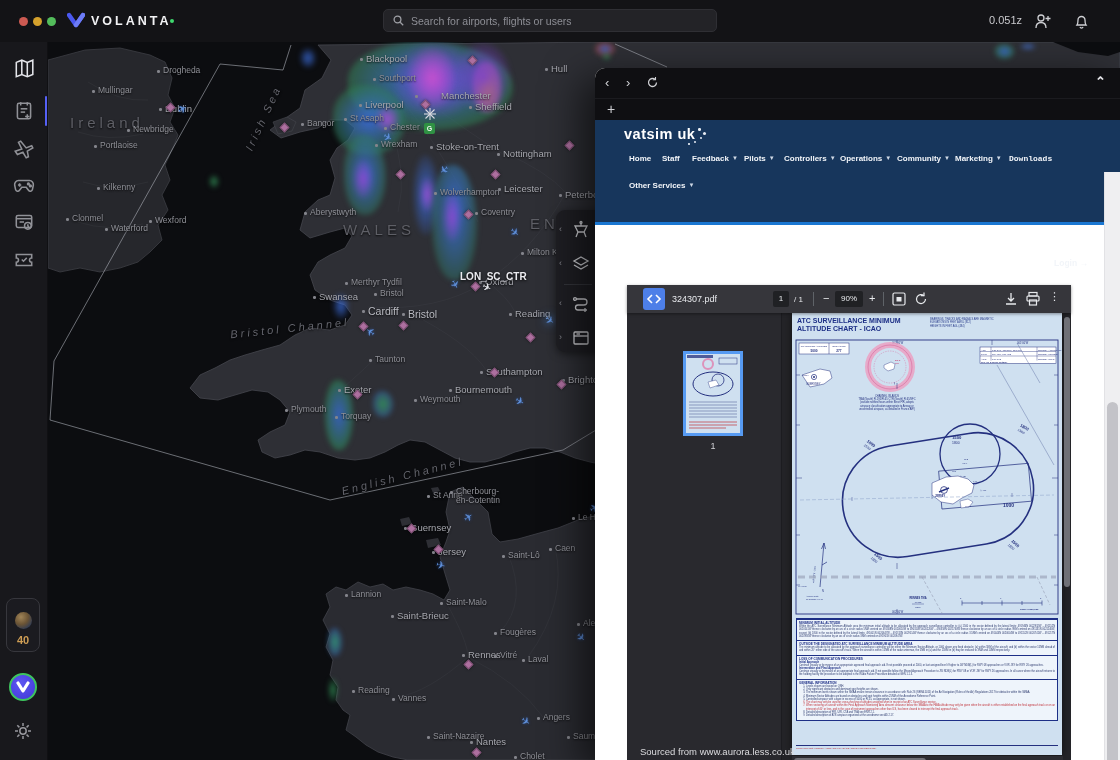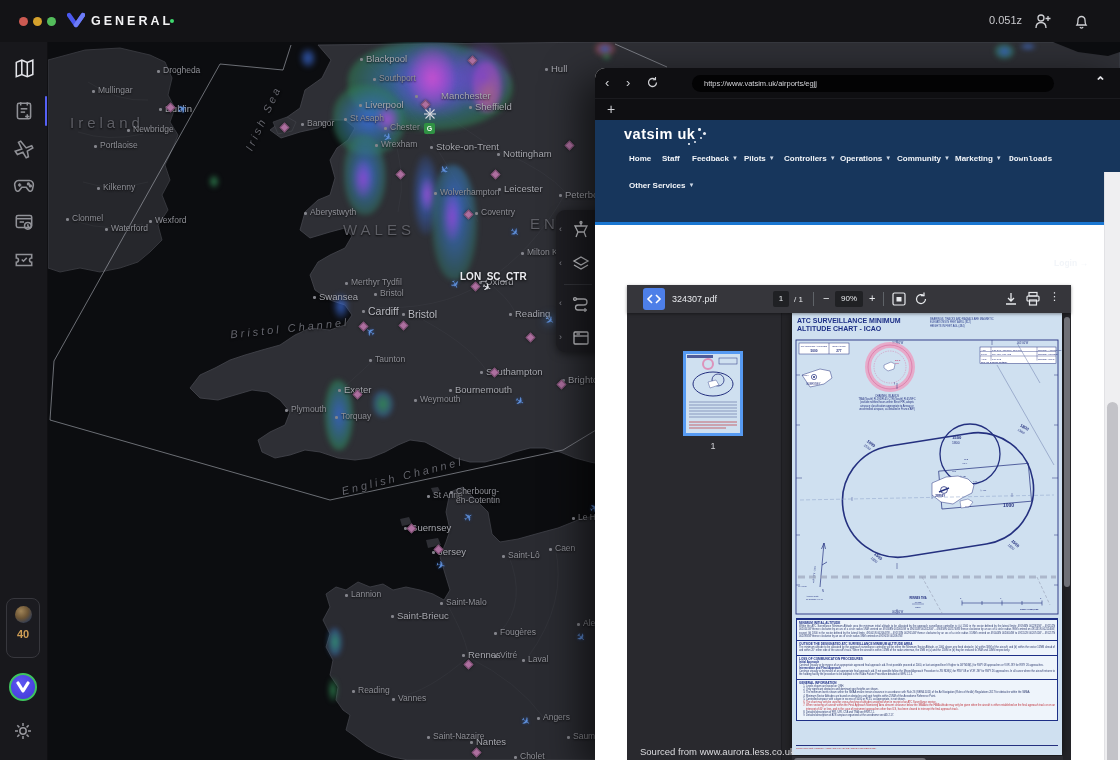--- a/index.html
+++ b/index.html
@@ -12,21 +12,21 @@
   .tl-dot{width:9px;height:9px;border-radius:50%;top:17px;}
   #search-bar{left:383px;top:9px;width:334px;height:23px;background:#232327;border:1px solid #2f2f34;border-radius:5px;display:flex;align-items:center;padding:0 9px;gap:7px;}
   #search-bar span{color:#8e8f96;font-size:10.5px;white-space:nowrap;overflow:hidden;}
   #clock{right:98px;top:14px;color:#c9c9cd;font-size:11px;}
 
   
   #sidebar{left:0;top:42px;width:48px;height:718px;background:#18181c;z-index:40;border-right:1px solid #101013;}
   .side-ic{left:13px;width:22px;height:22px;opacity:.75;}
   .side-ic.active{opacity:1;}
   #active-bar{left:45px;top:54px;width:2px;height:30px;background:#5560f5;border-radius:2px;}
-  #xp-badge{left:6px;top:556px;width:34px;height:60px;border:1px solid #37373d;border-radius:8px;background:#1b1b20;text-align:center;padding-top:7px;}
+  #xp-badge{left:6px;top:556px;width:34px;height:54px;border:1px solid #37373d;border-radius:8px;background:#1b1b20;text-align:center;padding-top:13px;}
   #xp-globe{width:17px;height:17px;border-radius:50%;margin:0 auto;background:radial-gradient(circle at 35% 30%,#a08457,#6b5435 45%,#2e3b55 80%,#1d2740);}
   #xp-val{color:#cf9e55;font-size:11px;font-weight:bold;margin-top:5px;}
   #volanta-btn{left:9px;top:631px;width:28px;height:28px;border-radius:50%;border:2px solid #3ec45e;background:radial-gradient(circle at 40% 35%,#5d55f2,#4038d6);display:flex;align-items:center;justify-content:center;}
 
   
   #map{left:48px;top:42px;width:1072px;height:718px;overflow:hidden;background:#0c0d10;}
   .city{position:absolute;color:#9b9ca3;white-space:pre;text-shadow:0 1px 2px rgba(0,0,0,.8);line-height:1.1;}
   .city.sm{font-size:8.5px;color:#8f9097;}
   .city.md{font-size:9.5px;color:#a6a7ae;}
   .city.lg{font-size:10.5px;color:#b9bac1;}
@@ -395,22 +395,29 @@
   <div id="topbar" class="abs">
     <div class="abs tl-dot" style="left:19px;background:#cc5a52;"></div>
     <div class="abs tl-dot" style="left:33px;background:#d4a12c;"></div>
     <div class="abs tl-dot" style="left:47px;background:#53bd5b;"></div>
     <div class="abs" style="left:67px;top:12px;width:18px;height:17px;">
       <svg width="18" height="17" viewBox="0 0 18 17">
           <polyline points="2,3 9,13 16,3" fill="none" stroke="#4a58f0" stroke-width="4.4" stroke-linecap="round" stroke-linejoin="round"></polyline>
           <polyline points="9,13 16,3" fill="none" stroke="#6d7cf7" stroke-width="4.4" stroke-linecap="round" stroke-linejoin="round"></polyline>
         </svg>
     </div>
-    <div class="abs" style="left:91px;top:14px;color:#f2f2f4;font-size:12.5px;font-weight:bold;letter-spacing:3px;">GENERAL</div>
+    <div class="abs" style="left:91px;top:14px;color:#f2f2f4;font-size:12.5px;font-weight:bold;letter-spacing:3px;">VOLANTA</div>
     <div class="abs" style="left:170px;top:19px;width:4px;height:4px;border-radius:50%;background:#3fd96e;"></div>
+    <div id="search-bar" class="abs">
+      <svg width="11" height="11" viewBox="0 0 11 11" fill="none" stroke="#9fa0a6" stroke-width="1.3">
+          <circle cx="4.5" cy="4.5" r="3.4"></circle>
+          <line x1="7.2" y1="7.2" x2="10.2" y2="10.2"></line>
+        </svg>
+      <span>Search for airports, flights or users</span>
+    </div>
     <div id="clock" class="abs">0.051z</div>
     <div class="abs" style="left:1033px;top:12px;width:20px;height:18px;">
       <svg width="20" height="18" viewBox="0 0 20 18" fill="none" stroke="#cfd0d4" stroke-width="1.3">
           <circle cx="8" cy="6" r="3"></circle>
           <path d="M3,16 c0,-3.5 2.2,-5.5 5,-5.5 2.8,0 5,2 5,5.5"></path>
           <path d="M15,4 v5 M12.5,6.5 h5"></path>
         </svg>
     </div>
     <div class="abs" style="left:1073px;top:12px;width:17px;height:18px;">
       <svg width="17" height="18" viewBox="0 0 17 18" fill="none" stroke="#cfd0d4" stroke-width="1.3">
@@ -496,21 +503,20 @@
   <div id="browser" class="abs">
     <div id="chrome-bar" class="abs">
       <div class="abs chrome-btn" style="left:10px;top:8px;">‹</div>
       <div class="abs chrome-btn" style="left:31px;top:8px;">›</div>
       <div class="abs" style="left:51px;top:8px;width:13px;height:13px;">
         <svg width="13" height="13" viewBox="0 0 13 13" fill="none" stroke="#cfd0d4" stroke-width="1.3">
             <path d="M10.5,6.5 a4,4 0 1 1 -1.2,-2.9"></path>
             <path d="M9.5,1 v2.8 h-2.8" stroke-width="1.1"></path>
           </svg>
       </div>
-      <div id="url-pill" class="abs">https://www.vatsim.uk/airports/egjj</div>
       <div id="collapse-chev" class="abs">⌃</div>
     </div>
     <div id="tab-row" class="abs">
       <div class="abs chrome-btn" style="left:12px;top:3px;font-size:14px;">+</div>
     </div>
 
     <div id="site" class="abs">
       <div id="vatsim-header" class="abs">
         <div id="vatsim-logo" class="abs">vatsim uk</div>
         <div class="vdot" style="left:103px;top:8px;width:2.5px;height:2.5px;"></div>

